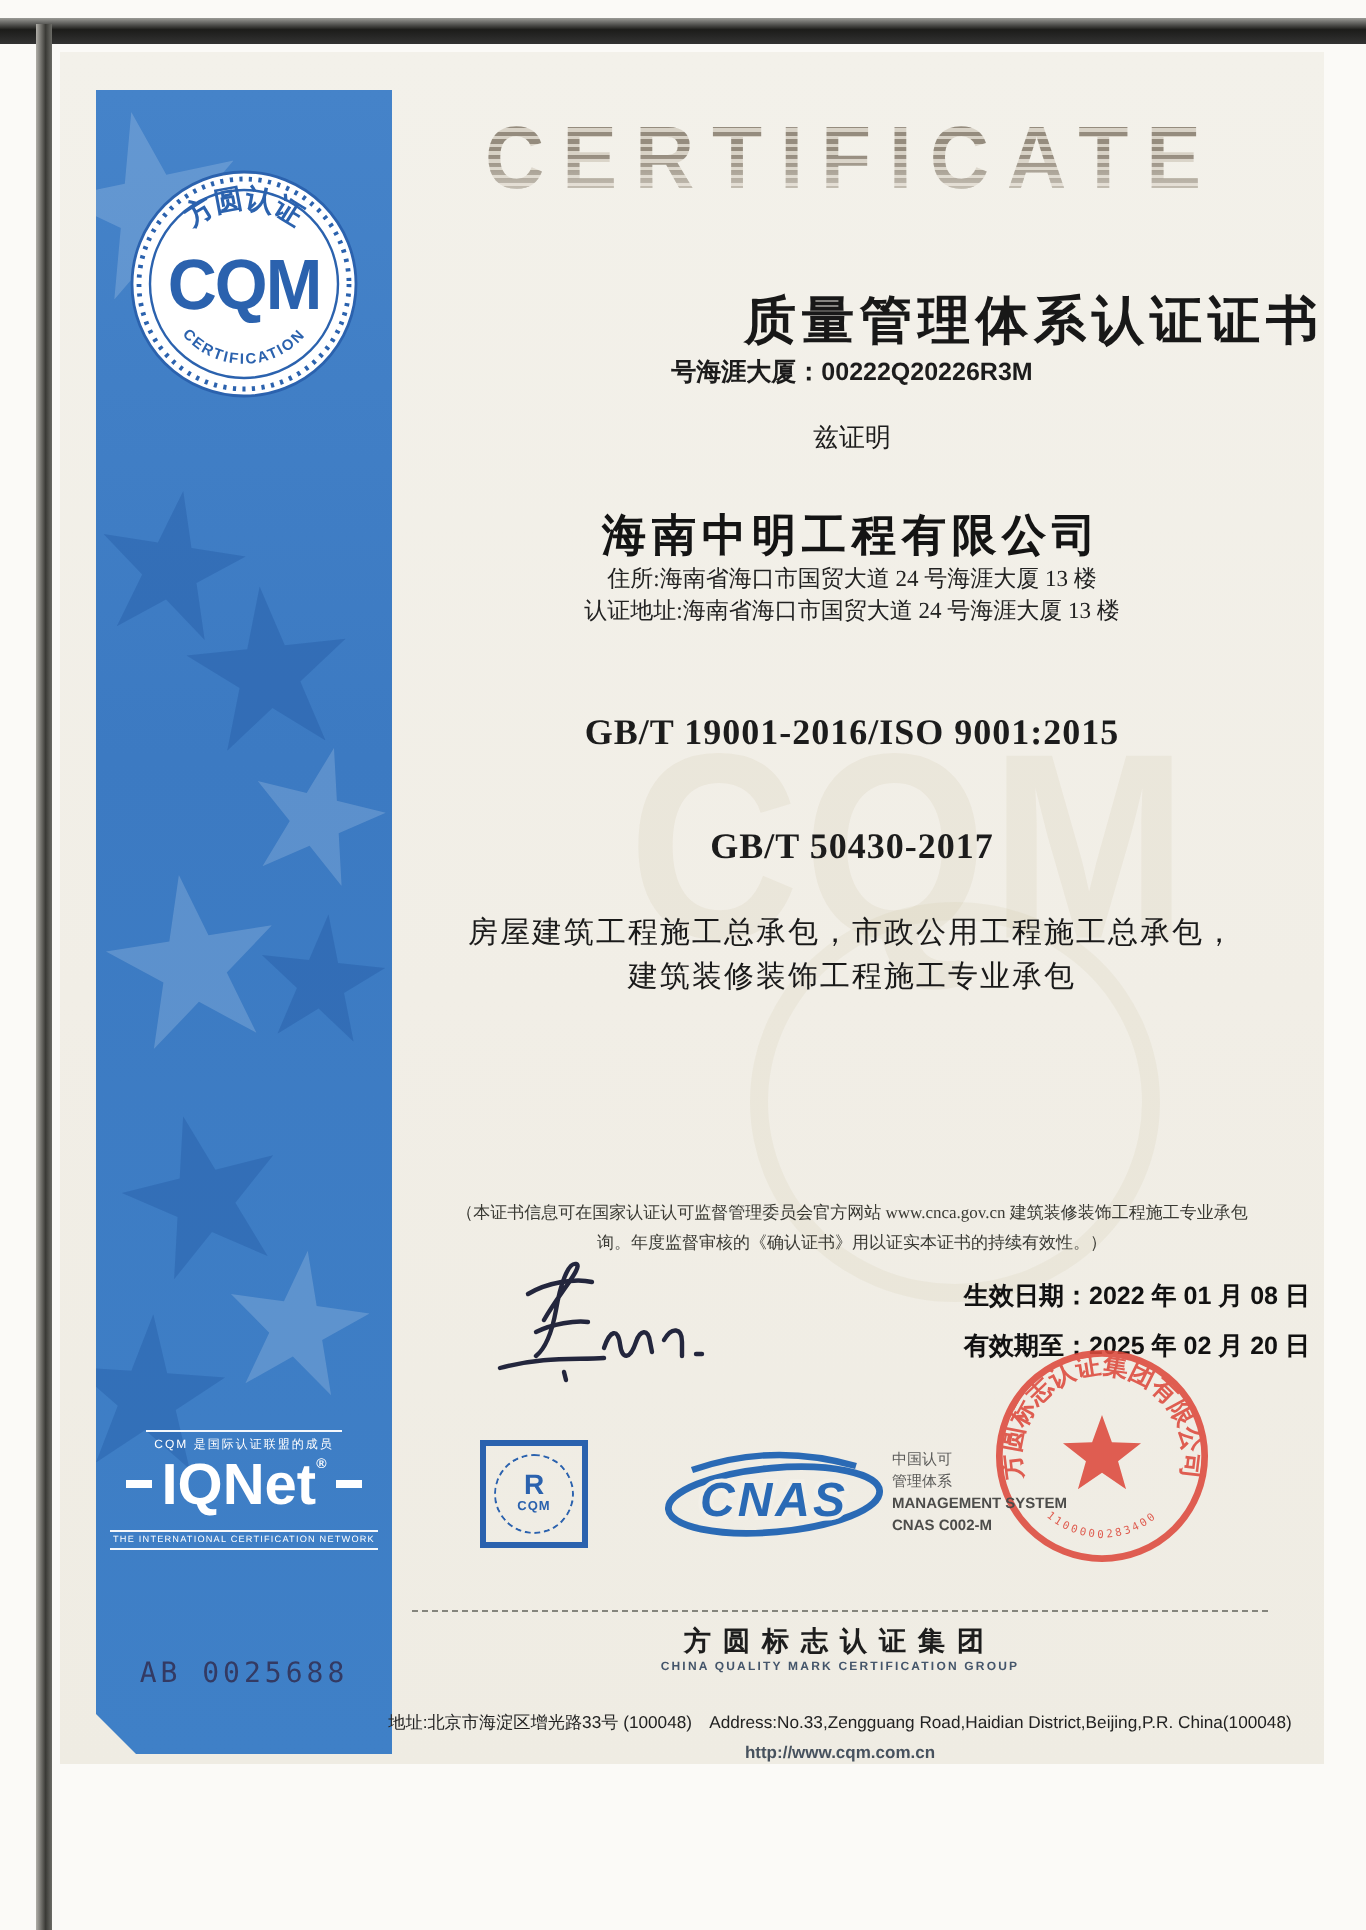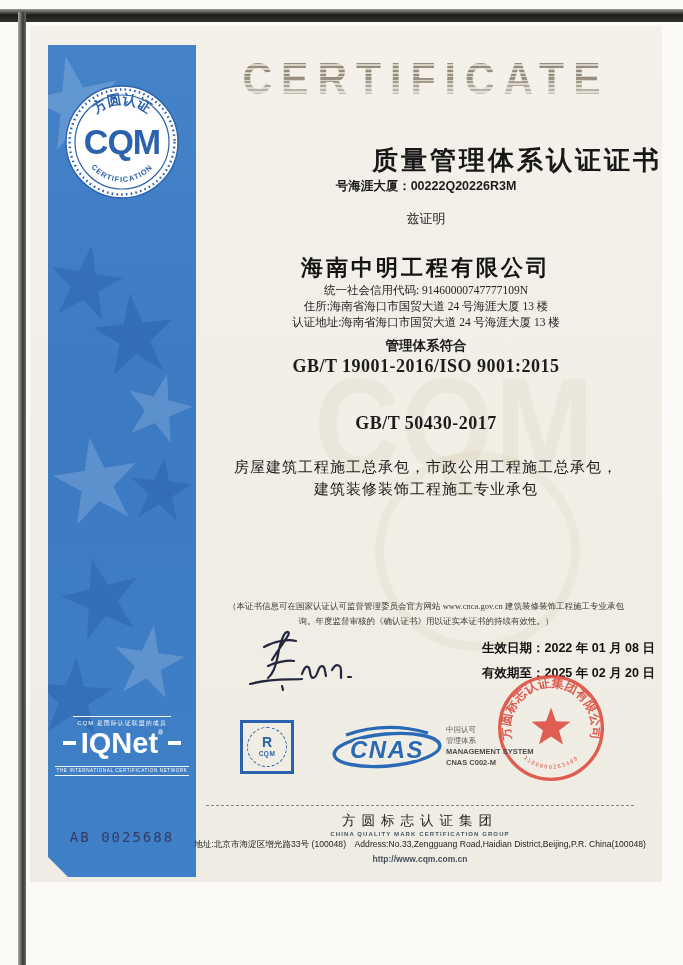--- a/index.html
+++ b/index.html
@@ -81,23 +81,23 @@
   .cnas-svg { margin-left:36px; }
   .cnas-text { color:#5a5a58; line-height:1.45; white-space:nowrap; }
   .cnas-text .t1,.cnas-text .t2 { font-size:7.5px; }
   .cnas-text .t3,.cnas-text .t4 { font-size:7.5px; font-weight:700; color:#4c4c4a; }
 
   .stamp { position:absolute; left:465px; top:646px; opacity:.88; }
 
   
   .footer { position:absolute; left:140px; top:779px; width:500px; text-align:center; }
   .divider { border-top:1.5px dashed #85857d; width:428px; margin:0 auto 6px; }
-  .org-cn { font-size:13.5px; font-weight:400; letter-spacing:6px; color:#1d1d1d; }
+  .org-cn { font-size:13.5px; font-weight:700; letter-spacing:6px; color:#1d1d1d; }
   .org-en { font-size:6px; font-weight:700; letter-spacing:1.1px; color:#44556a; margin-top:1px; }
-  .addr { font-size:8.6px; color:#222; margin-top:2px; white-space:nowrap; }
+  .addr { font-size:8.6px; color:#222; margin-top:19px; white-space:nowrap; }
   .web { font-size:8.5px; font-weight:700; color:#47525e; margin-top:3px; }
 </style>
 </head>
 <body>
 
 <div class="stage">
   <div class="scan-bar-top"></div>
   <div class="scan-bar-left"></div>
   <div class="pen-mark"></div>
 
@@ -144,26 +144,24 @@
     </div>
 
     <div class="heading-en">CERTIFICATE</div>
     <div class="title-cn">质量管理体系认证证书</div>
 
     <div class="row-center certno"><span>号海涯大厦：</span><span>00222Q20226R3M</span></div>
     <div class="row-center attest">兹证明</div>
     <div class="row-center company">海南中明工程有限公司</div>
 
     <div class="row-center info">
-      <div>统一社会信用代码: 91460000747777109N</div>
       <div>住所:海南省海口市国贸大道 24 号海涯大厦 13 楼</div>
       <div>认证地址:海南省海口市国贸大道 24 号海涯大厦 13 楼</div>
     </div>
 
-    <div class="row-center mgmt-head">管理体系符合</div>
     <div class="row-center std1">GB/T 19001-2016/ISO 9001:2015</div>
     <div class="row-center std2">GB/T 50430-2017</div>
 
     <div class="row-center scope-body">
       <div>房屋建筑工程施工总承包，市政公用工程施工总承包，</div>
       <div>建筑装修装饰工程施工专业承包</div>
     </div>
 
     <div class="row-center note">
       <div>（本证书信息可在国家认证认可监督管理委员会官方网站 www.cnca.gov.cn 建筑装修装饰工程施工专业承包</div>

